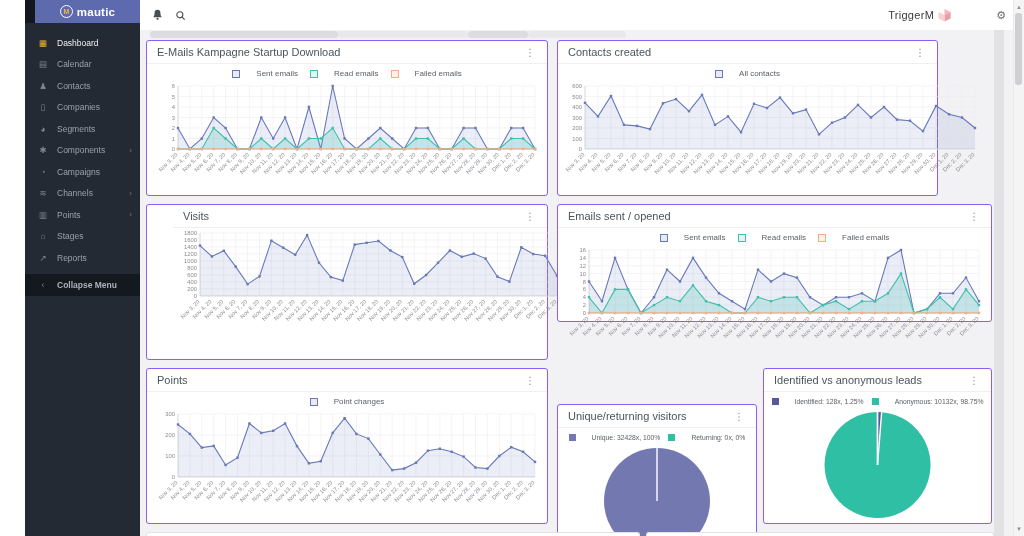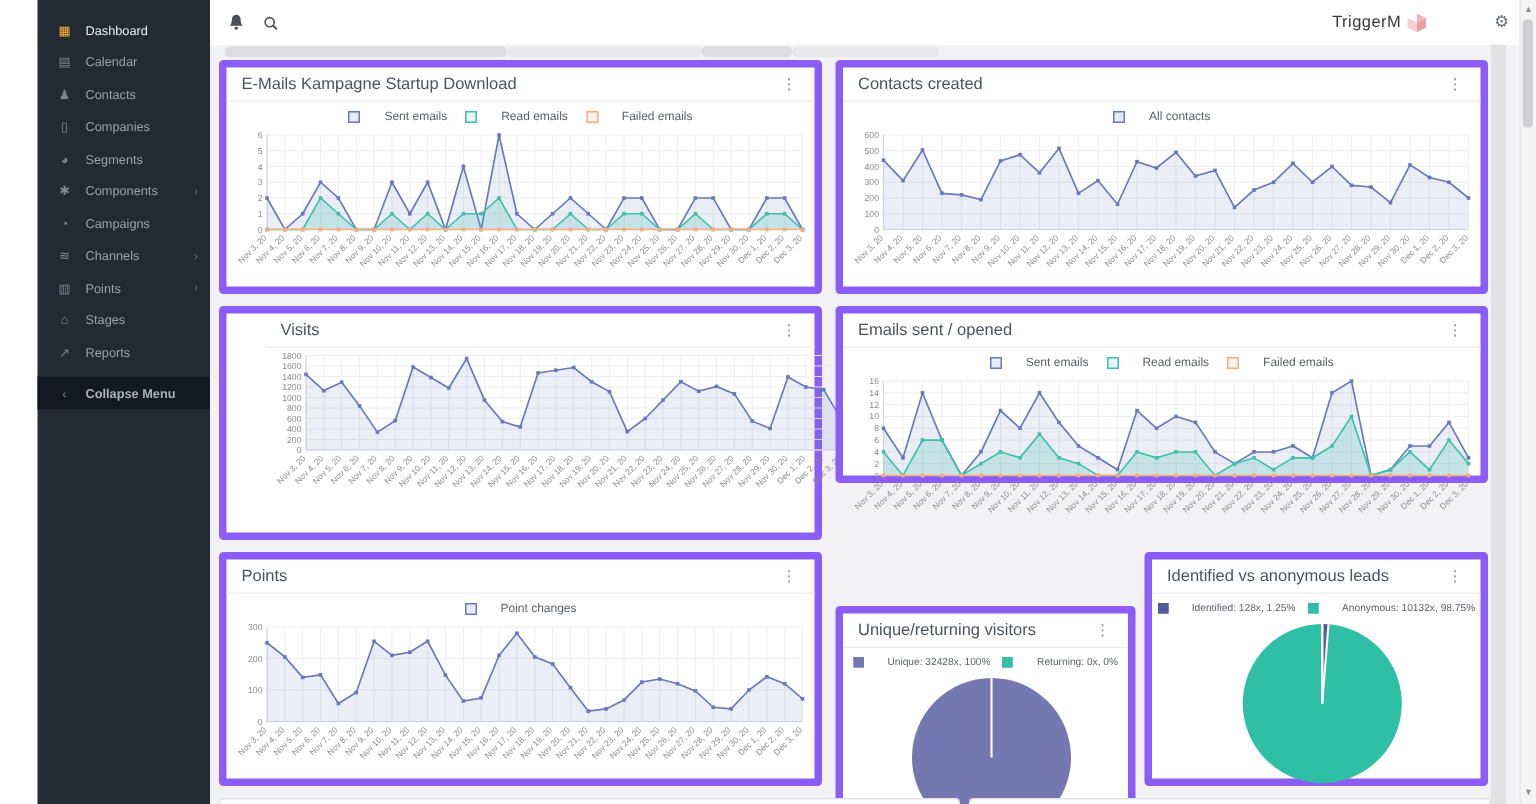--- a/index.html
+++ b/index.html
@@ -28,54 +28,60 @@
   .brand{display:flex;align-items:center;gap:3px;margin-right:44px;cursor:pointer;}
   .brand-text{font-size:11px;font-weight:normal;color:#3a3a3a;letter-spacing:.3px;}
   .gear{margin-right:8px;font-size:11px;color:#6a6f76;cursor:pointer;line-height:1;}
 
   
   .content{position:absolute;left:140px;top:30px;width:874px;height:506px;background:#f2f2f4;overflow:hidden;}
   .pill{position:absolute;height:7px;border-radius:3px;background:#e9e9ec;}
   .pill.d{background:#dcdce1;}
   .gutter-strip{position:absolute;right:10px;top:0;width:10px;height:506px;background:#e2e2e5;}
 
-  .card{position:absolute;background:#fff;border:5px solid #8b5cf6;border-radius:3px;box-sizing:border-box;}
+  .card{position:absolute;background:#fff;border:1px solid #8b5cf6;border-radius:3px;box-sizing:border-box;}
   .card-head{height:22px;display:flex;align-items:center;justify-content:space-between;padding:0 10px;border-bottom:1px solid #efefef;}
   .card-title{font-size:11px;color:#4b545c;}
   .card-menu{font-size:10px;color:#888;cursor:pointer;padding:0 2px;}
   .legend{height:15px;display:flex;align-items:center;justify-content:center;gap:12px;margin-top:2px;}
   .legend .leg{display:inline-flex;align-items:center;gap:16px;font-size:8px;color:#5c6066;cursor:pointer;}
   .legend .sw{width:8px;height:8px;border:1px solid;box-sizing:border-box;display:inline-block;}
   .legend.small{gap:8px;}
   .legend.small .leg{font-size:6.8px;}
   .legend.small .sw{width:7px;height:7px;}
   .chart{display:block;margin:0 auto;}
 
   .c-r1a{left:6px;top:10px;width:402px;height:156px;}
-  .c-r1b{left:417px;top:10px;width:435px;height:156px;}
+  .c-r1b{left:417px;top:10px;width:381px;height:156px;}
   .c-r2a{left:6px;top:174px;width:402px;height:156px;padding-left:26px;}
   .c-r2b{left:417px;top:174px;width:435px;height:118px;}
   .c-r3a{left:6px;top:338px;width:402px;height:156px;}
   .c-r3b{left:417px;top:338px;width:200px;height:156px;margin-top:36px;}
   .c-r3c{left:623px;top:338px;width:229px;height:156px;}
   .sliver{position:absolute;top:502px;height:6px;background:#fff;border:1px solid #e3e3e5;border-bottom:none;border-radius:3px 3px 0 0;}
   .s1{left:6px;width:492px;}
   .s2{left:506px;width:346px;}
 
   
   .scrollbar{position:absolute;right:0;top:0;width:10px;height:536px;background:#f4f4f5;border-left:1px solid #eaeaea;}
   .sb-arrow{position:absolute;left:0;width:10px;text-align:center;font-size:6px;color:#8f8f8f;cursor:pointer;line-height:10px;}
   .sb-thumb{position:absolute;top:13px;left:1px;width:7px;height:72px;background:#cfcfd1;border-radius:3px;cursor:pointer;}
 </style>
 </head>
 <body>
 
 <div id="app">
 
   <div class="sidebar">
+    <div class="sidebar-top">
+      <div class="logo-box">
+        <span class="logo-ring">M</span>
+        <span class="logo-text">mautic</span>
+      </div>
+    </div>
     <div class="nav">
       <div class="nav-item active">
         <span class="ico">▦</span>
         <span class="lbl">Dashboard</span>
       </div>
       <div class="nav-item">
         <span class="ico">▤</span>
         <span class="lbl">Calendar</span>
       </div>
       <div class="nav-item">

